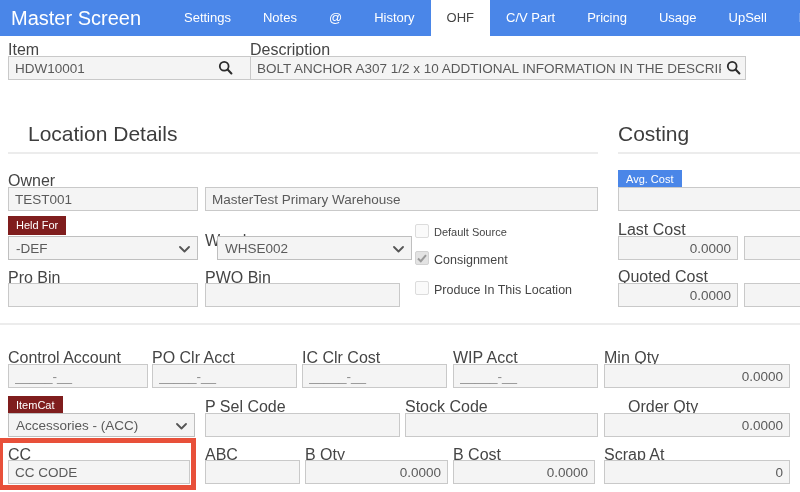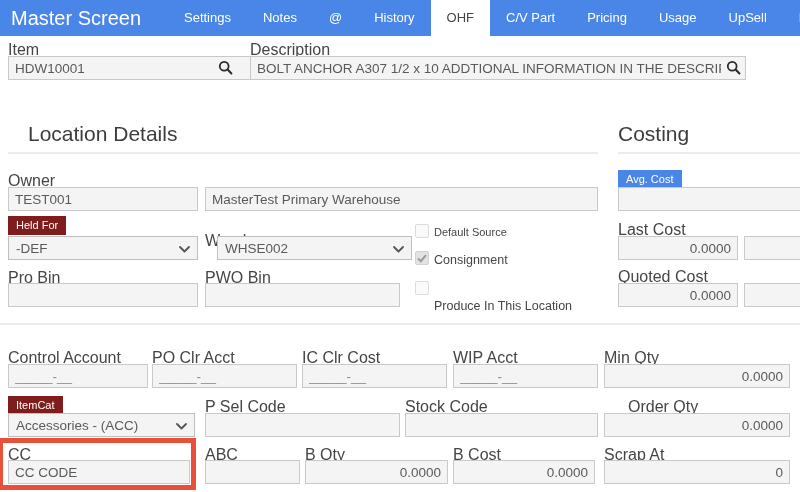--- a/index.html
+++ b/index.html
@@ -127,21 +127,21 @@
   <div class="checkbox checked" style="left:415px;top:251px;">
     <svg width="10" height="9" viewBox="0 0 10 9">
         <path d="M1 4.5 L3.8 7.2 L9 1.2" fill="none" stroke="#9a9a9a" stroke-width="2"></path>
       </svg>
   </div>
   <div class="lbl" style="left:434px;top:253px;font-size:12.5px;">Consignment</div>
 
   <div class="checkbox" style="left:415px;top:281px;">
     
   </div>
-  <div class="lbl" style="left:434px;top:283px;font-size:12.5px;margin-top:16px;">Produce In This Location</div>
+  <div class="lbl" style="left:434px;top:283px;font-size:12.5px;">Produce In This Location</div>
 
   <div class="lbl" style="left:618px;top:221px;">Last Cost</div>
   <input class="inp num" style="left: 618px; top: 236px; width: 120px;" value="0.0000">
   <input class="inp" style="left: 744px; top: 236px; width: 70px;" value="">
 
   <div class="lbl" style="left:8px;top:269px;">Pro Bin</div>
   <input class="inp" style="left: 8px; top: 283px; width: 190px;" value="">
   <div class="lbl" style="left:205px;top:269px;">PWO Bin</div>
   <input class="inp" style="left: 205px; top: 283px; width: 195px;" value="">
 

